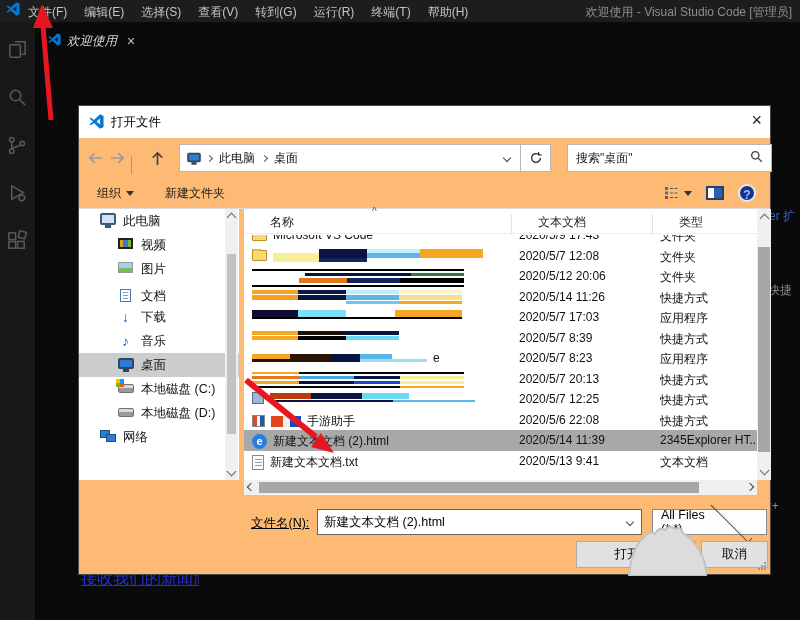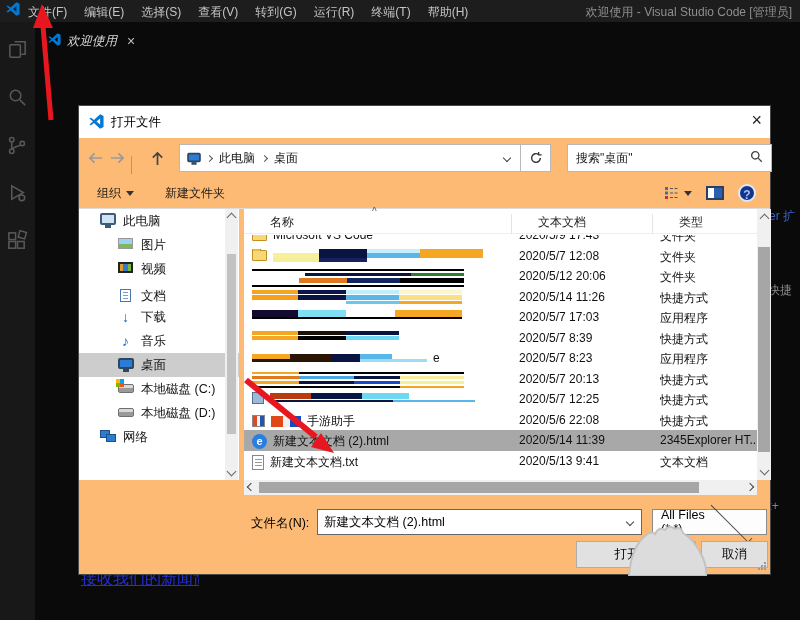--- a/index.html
+++ b/index.html
@@ -136,21 +136,21 @@
   .ic-down{color:#1565c0;font-weight:bold;font-size:14px;line-height:12px;}
   .ic-music{color:#1565c0;font-size:14px;line-height:12px;}
   .ic-disk{width:16px;height:9px;background:linear-gradient(180deg,#d8d8d8 0 45%,#9a9a9a 45% 100%);border:1px solid #707070;border-radius:2px;position:relative;margin-top:2px;}
   .ic-flag{position:absolute;left:-3px;top:-6px;width:8px;height:8px;background:
       conic-gradient(#f25022 0 25%,#7fba00 0 50%,#ffb900 0 75%,#00a4ef 0 100%);transform:rotate(90deg);}
   .ic-net{width:16px;height:12px;position:relative;}
   .ic-net::before,.ic-net::after{content:"";position:absolute;width:8px;height:6px;background:#2b7cd3;border:1px solid #1b4f86;}
   .ic-net::before{left:0;top:0;} .ic-net::after{right:0;bottom:0;}
 
   
-  #fname-label{position:absolute;left:172px;top:409px;font-size:12.5px;color:#000;}
+  #fname-label{position:absolute;left:172px;top:409px;font-size:12.5px;color:#000;text-decoration:underline;}
   #fname-box{position:absolute;left:238px;top:403px;width:325px;height:26px;background:#fff;border:1px solid #666;display:flex;align-items:center;}
   #fname-input{flex:1;border:none;outline:none;font-size:12.5px;color:#000;padding-left:6px;background:transparent;}
   #fname-box .chev-d{margin-right:8px;}
   #ftype-box{position:absolute;left:573px;top:403px;width:115px;height:26px;background:#fdfdfd;border:1px solid #8a8a8a;display:flex;align-items:center;}
   #ftype-box span{flex:1;font-size:12.5px;color:#000;padding-left:8px;}
   #ftype-box .chev-d{margin-right:8px;}
   .dlg-btn{position:absolute;top:435px;height:27px;background:#e1e1e1;border:1px solid #adadad;font-size:12.5px;color:#000;text-align:center;line-height:25px;}
   #btn-open{left:497px;width:120px;}
   #btn-cancel{left:622px;width:67px;}
   #resize-grip{position:absolute;right:3px;bottom:3px;width:10px;height:10px;
@@ -304,26 +304,26 @@
       <span id="help-btn">?</span>
     </div>
     <div id="tb-sep"></div>
 
     <div id="sidebar">
         <div class="side-item" style="padding-left: 20px;">
           <span class="side-ic"><span class="ic-pc" style="display: inline-block;"></span></span>
           <span class="lbl">此电脑</span>
         </div>
         <div class="side-item" style="padding-left: 38px;">
+          <span class="side-ic"><span class="ic-film" style="display: inline-block;"></span></span>
+          <span class="lbl">视频</span>
+        </div>
+        <div class="side-item" style="padding-left: 38px;">
           <span class="side-ic"><span class="ic-pic" style="display: inline-block;"></span></span>
           <span class="lbl">图片</span>
-        </div>
-        <div class="side-item" style="padding-left: 38px;">
-          <span class="side-ic"><span class="ic-film" style="display: inline-block;"></span></span>
-          <span class="lbl">视频</span>
         </div>
         <div class="side-item" style="padding-left: 38px; align-items: flex-end;">
           <span class="side-ic"><span class="ic-doc" style="display: inline-block;"></span></span>
           <span class="lbl">文档</span>
         </div>
         <div class="side-item" style="padding-left: 38px;">
           <span class="side-ic ic-down">↓</span>
           <span class="lbl">下载</span>
         </div>
         <div class="side-item" style="padding-left: 38px;">

